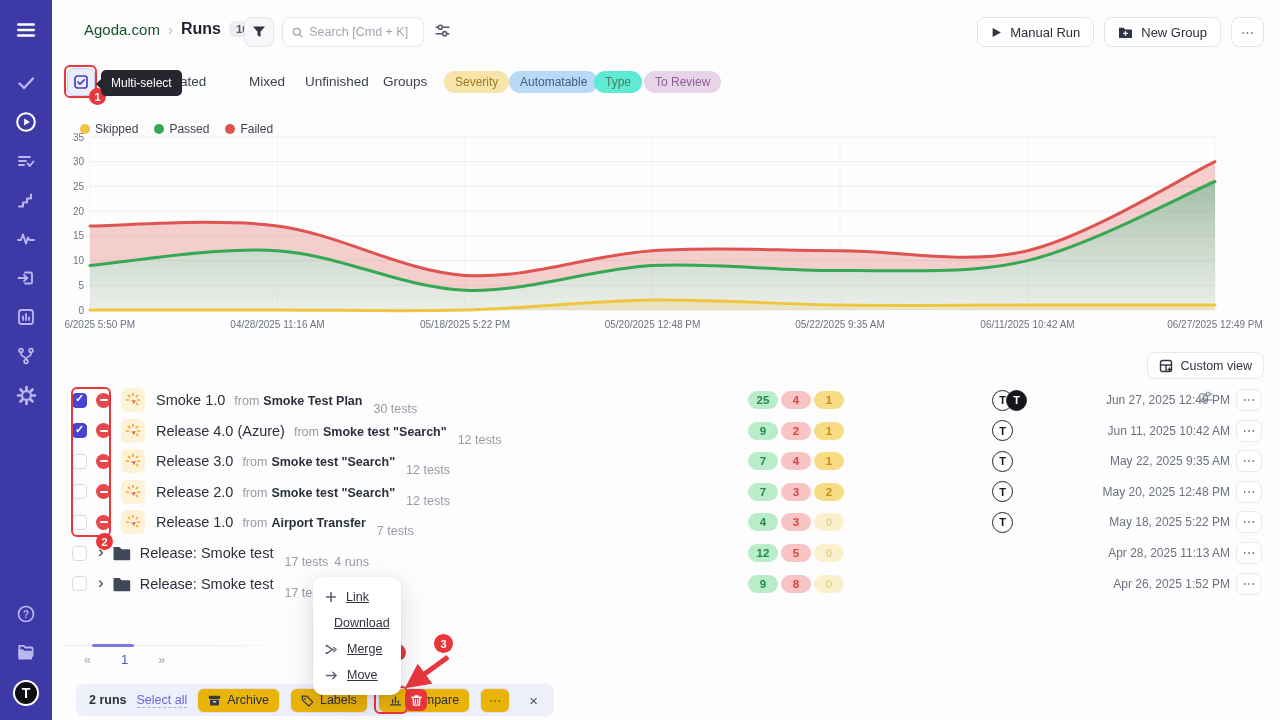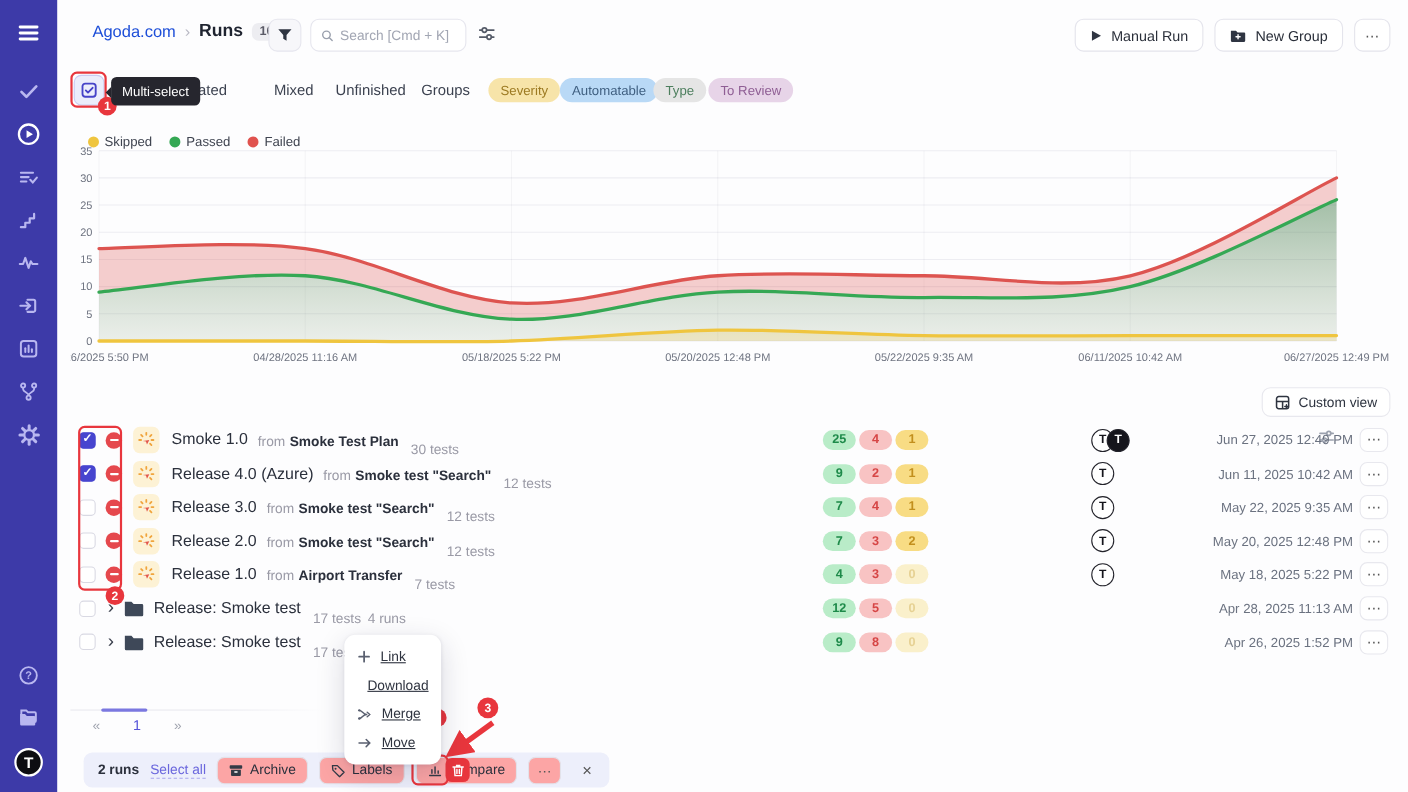--- a/index.html
+++ b/index.html
@@ -8,41 +8,41 @@
   .abs { position:absolute; }
 
   
   .sidebar { position:absolute; left:0; top:0; width:52px; height:720px; background:#3d3aa8; display:flex; flex-direction:column; align-items:center; padding:18px 0 14px; }
   .s-ic { width:24px; height:24px; display:flex; align-items:center; justify-content:center; margin-bottom:15px; cursor:pointer; }
   .s-spacer { flex:1; }
   .t-avatar { width:26px; height:26px; border-radius:50%; background:#0d0d12; color:#fff; font-weight:bold; font-size:14px; display:flex; align-items:center; justify-content:center; border:2px solid #fff; }
 
   
   .breadcrumb { left:84px; top:20px; display:flex; align-items:center; gap:8px; font-size:15px; }
-  .bc-proj { color:#1d4ed8; }
+  .bc-proj { color:#14532d; }
   .bc-sep { color:#b9b9c4; }
   .bc-page { color:#1f2430; font-weight:700; font-size:16px; }
   .count-badge { background:#ededf1; color:#5a5a66; font-size:11.5px; font-weight:600; padding:2px 7px; border-radius:6px; }
   .filter-btn { left:244px; top:17px; width:30px; height:30px; border:1px solid #e6e6ee; background:#f7f7fa; border-radius:8px; display:flex; align-items:center; justify-content:center; cursor:pointer; }
   .search-box { left:282px; top:17px; width:142px; height:30px; border:1px solid #e6e6ee; background:#fff; border-radius:8px; display:flex; align-items:center; gap:6px; padding:0 9px; }
   .search-box input { border:none; outline:none; width:100%; font-size:12.5px; color:#333; font-family:"Liberation Sans",sans-serif; background:transparent; }
   .search-box input::placeholder { color:#a2a6b3; }
   .adjust-btn { left:434px; top:22px; cursor:pointer; }
   .hdr-right { right:16px; top:17px; display:flex; align-items:center; gap:10px; }
   .btn { height:30px; display:flex; align-items:center; gap:8px; padding:0 13px; background:#fff; border:1px solid #e4e4ec; border-radius:8px; font-size:13px; color:#2a2f3a; font-weight:500; cursor:pointer; white-space:nowrap; }
   .btn.purple { color:#5553d8; border-color:#ccccf3; }
   .btn.iconbtn { padding:0 9px; color:#555; }
 
   
   .msel-btn { left:67px; top:68px; width:28px; height:28px; border-radius:7px; background:#ebedfb; border:1px solid #c9cbf2; display:flex; align-items:center; justify-content:center; cursor:pointer; }
   .tab { position:absolute; top:74px; font-size:13.5px; color:#3c4250; cursor:pointer; white-space:nowrap; }
   .pill { position:absolute; top:71px; font-size:12px; padding:4px 11px; border-radius:20px; cursor:pointer; white-space:nowrap; }
   .pill.sev { background:#f7e4a9; color:#9c7a22; }
   .pill.auto { background:#b9d9f6; color:#3f5f80; }
-  .pill.type { background:#e5e5e5; color:#4d7f5e; }
+  .pill.type { background:#5eead4; color:#4d7f5e; }
   .pill.rev { background:#e7d4e8; color:#8f5e94; }
 
   
   .tooltip { left:101px; top:70px; background:#26262e; color:#fff; font-size:12px; padding:6px 10px; border-radius:5px; z-index:30; }
   .tooltip::before { content:""; position:absolute; left:-5px; top:9px; border:5px solid transparent; border-right-color:#26262e; border-left:0; }
 
   
   .legend { left:80px; top:122px; display:flex; gap:16px; align-items:flex-end; }
   .leg-item { display:flex; align-items:center; gap:5px; font-size:12px; color:#3f4450; }
   .leg-dot { width:10px; height:10px; border-radius:50%; }
@@ -82,21 +82,21 @@
   .pag-line { left:64px; top:645px; width:230px; height:1px; background:linear-gradient(to right,#e9e9ef 60%,rgba(233,233,239,0)); }
   .pag-ind { left:92px; top:644px; width:42px; height:3px; background:#7b78e0; border-radius:2px; }
   .pag { left:78px; top:650px; display:flex; gap:18px; align-items:center; font-size:12.5px; }
   .pag .nav { color:#a0a4af; cursor:pointer; padding:2px 6px; }
   .pag .cur { color:#5553d8; font-size:13px; cursor:pointer; padding:2px 6px; }
 
   
   .action-bar { left:76px; top:684px; width:478px; height:32px; background:#edeffb; border-radius:8px; display:flex; align-items:center; gap:10px; padding:0 13px; }
   .ab-count { font-size:12.5px; color:#2b303c; font-weight:600; }
   .ab-selall { font-size:12.5px; color:#6a66dd; border-bottom:1px dashed #a9a6ee; cursor:pointer; }
-  .ab-btn { height:25px; display:flex; align-items:center; gap:6px; padding:0 10px; background:#fca5a5; border:1px solid #e2e2ea; border-radius:7px; font-size:12.5px; color:#2b303c; cursor:pointer; }
+  .ab-btn { height:25px; display:flex; align-items:center; gap:6px; padding:0 10px; background:#eab308; border:1px solid #e2e2ea; border-radius:7px; font-size:12.5px; color:#2b303c; cursor:pointer; }
   .ab-more { width:30px; justify-content:center; padding:0; color:#555; }
   .ab-close { margin-left:auto; font-size:15px; color:#555; cursor:pointer; padding:0 3px; }
 
   
   .cmenu { left:313px; top:577px; width:88px; background:#fff; border-radius:10px; box-shadow:0 8px 26px rgba(25,25,60,.16), 0 1px 3px rgba(25,25,60,.08); padding:7px 0; z-index:20; }
   .cm-item { display:flex; align-items:center; gap:9px; padding:6px 12px; font-size:12.5px; color:#2f3440; cursor:pointer; white-space:nowrap;text-decoration:underline; }
 
   
   .anno { pointer-events:none; z-index:40; }
   .anno-box { position:absolute; border:2.5px solid #e8363d; border-radius:6px; }

